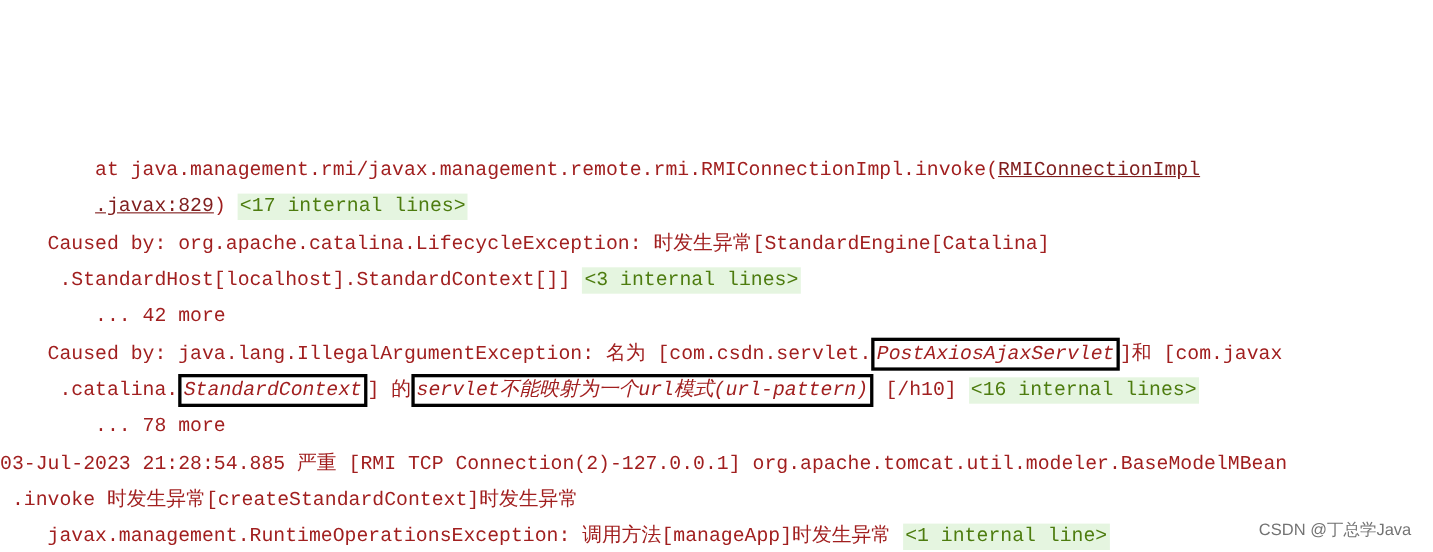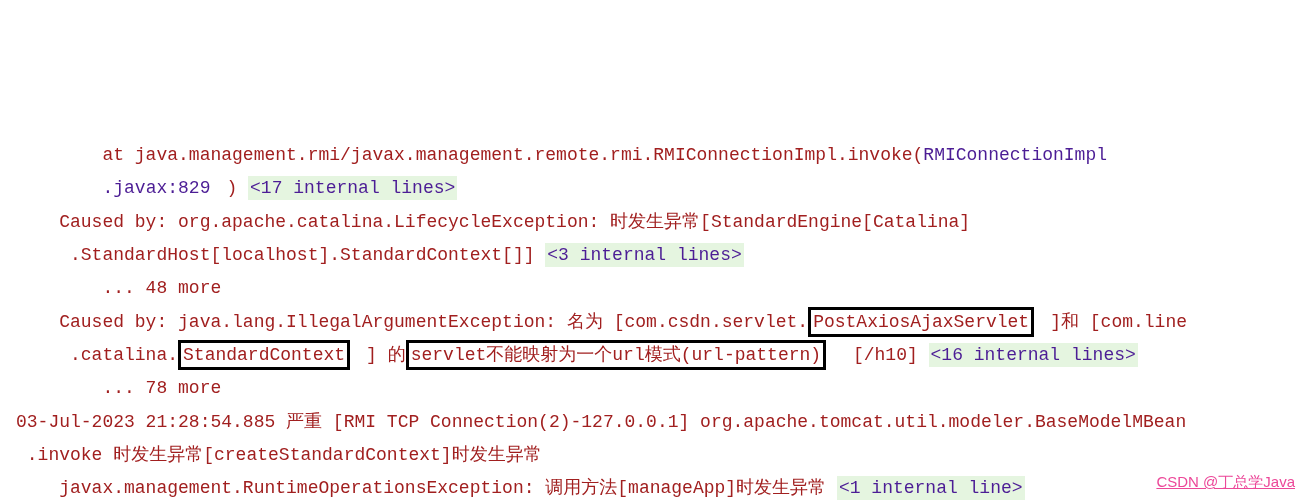--- a/index.html
+++ b/index.html
@@ -8,55 +8,56 @@
       font-size: 18px;
       line-height: 1.85;
       background: #ffffff;
       color: #a11f1f;
       white-space: pre;
       overflow-x: auto;
       padding: 6px 0;
       width: 1303px;
     }
     .link {
-      color: #4c1d95;
+      color: #7f1d1d;
+      text-decoration: underline;
       cursor: pointer;
     }
     .internal {
       background: #e5f5e0;
-      color: #4c1d95;
+      color: #4d7c0f;
       padding: 2px 2px;
     }
-    .normal { color: #a11f1f; padding-left: 16px; }
+    .normal { color: #a11f1f; }
     .box {
       border: 3px solid #000;
       padding: 2px 2px;
       display: inline;
+      font-style: italic;
     }
     .watermark {
       position: fixed;
       bottom: 6px;
-      right: 8px;
-      color: #ec4899;
+      right: 20px;
+      color: #737373;
       font-family: Arial, sans-serif;
       font-size: 15px;
-      text-decoration: underline;
     }
   </style>
 </head>
 <body>
 
 
 
 <div><span><span class="normal">        at java.management.rmi/javax.management.remote.rmi.RMIConnectionImpl.invoke(</span><span class="link">RMIConnectionImpl</span></span>
 <span><span class="normal">        </span><span class="link">.javax:829</span><span class="normal">) </span><span class="internal">&lt;17 internal lines&gt;</span></span>
 <span><span class="normal">    Caused by: org.apache.catalina.LifecycleException: 时发生异常[StandardEngine[Catalina]</span></span>
 <span><span class="normal">     .StandardHost[localhost].StandardContext[]] </span><span class="internal">&lt;3 internal lines&gt;</span></span>
-<span><span class="normal">        ... 48 more</span></span>
-<span><span class="normal">    Caused by: java.lang.IllegalArgumentException: 名为 [com.csdn.servlet.</span><span class="box">PostAxiosAjaxServlet</span><span class="normal">]和 [com.line</span></span>
+<span><span class="normal">        ... 42 more</span></span>
+<span><span class="normal">    Caused by: java.lang.IllegalArgumentException: 名为 [com.csdn.servlet.</span><span class="box">PostAxiosAjaxServlet</span><span class="normal">]和 [com.javax</span></span>
 <span><span class="normal">     .catalina.</span><span class="box">StandardContext</span><span class="normal">] 的</span><span class="box">servlet不能映射为一个url模式(url-pattern)</span><span class="normal"> [/h10] </span><span class="internal">&lt;16 internal lines&gt;</span></span>
 <span><span class="normal">        ... 78 more</span></span>
 <span><span class="normal">03-Jul-2023 21:28:54.885 严重 [RMI TCP Connection(2)-127.0.0.1] org.apache.tomcat.util.modeler.BaseModelMBean</span></span>
 <span><span class="normal"> .invoke 时发生异常[createStandardContext]时发生异常</span></span>
 <span><span class="normal">    javax.management.RuntimeOperationsException: 调用方法[manageApp]时发生异常 </span><span class="internal">&lt;1 internal line&gt;</span></span>
 
 
 
 </div>
 

